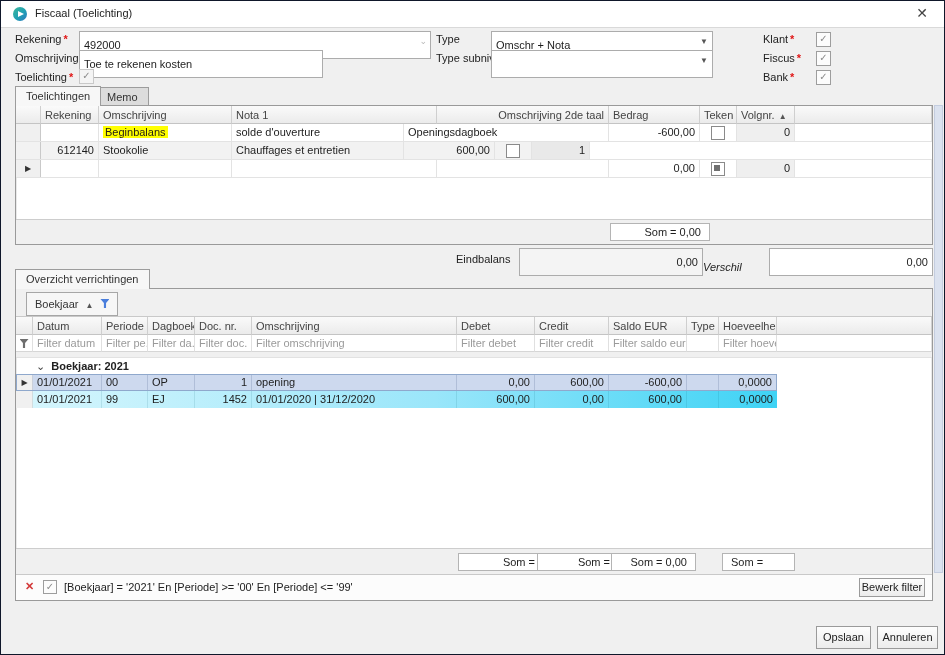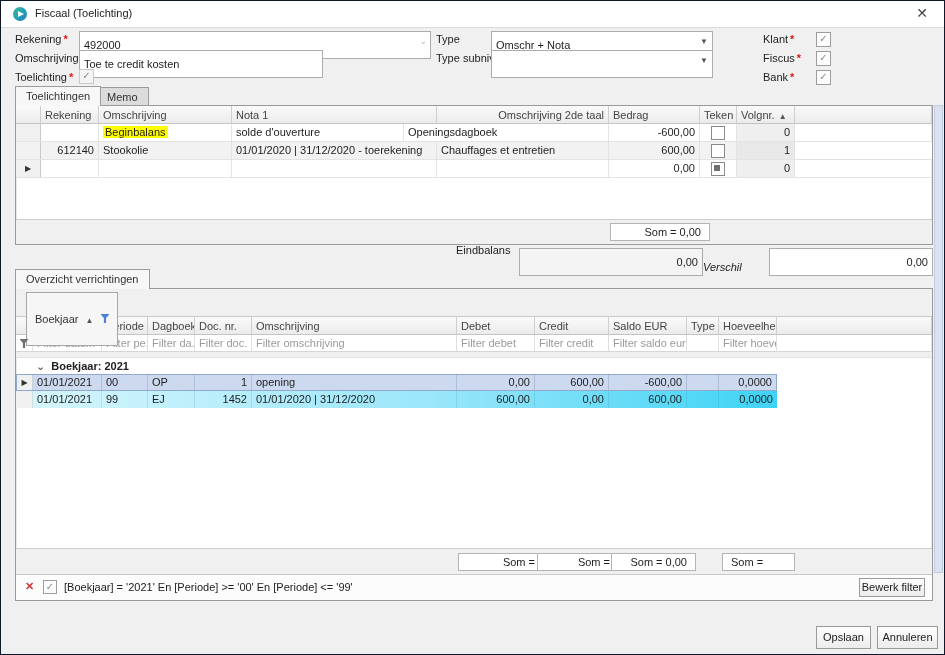--- a/index.html
+++ b/index.html
@@ -36,21 +36,21 @@
   .rowline{border-bottom:1px solid #e3e3e3;justify-content:space-between;}
   .hl-yellow{background:#ffff00;color:#262014;padding:0 2px;}
   .mini-cb{width:12px;height:12px;background:#fff;border:1px solid #8a8a8a;display:inline-block;margin-top:2px;position:relative;}
   .mini-cb.ind:after{content:"";position:absolute;left:2px;top:2px;width:6px;height:6px;background:#6f6f6f;}
   .sum-strip{position:absolute;left:0;right:0;background:#f0f0f0;border-top:1px solid #cdcdcd;}
   .sum-box{position:absolute;background:#fff;border:1px solid #b4b4b4;height:16px;line-height:16px;text-align:right;padding:0 8px;}
   .sort-asc{font-size:8px;color:#555;margin-left:4px;}
   .funnel{display:inline-block;width:9px;height:9px;background:#4a7edc;clip-path:polygon(0 0,100% 0,62% 45%,62% 100%,38% 100%,38% 45%);}
   .funnel.dark{background:#6e6e6e;}
   .filter-row .gc{color:#9a9a9a;background:#fff;border-right:1px solid #e0e0e0;border-bottom:1px solid #d6d6d6;}
-  .group-chip{position:absolute;border:1px solid #a6a6a6;background:#f6f6f6;height:20px;line-height:20px;padding:16px 8px;color:#333;}
+  .group-chip{position:absolute;border:1px solid #a6a6a6;background:#f6f6f6;height:20px;line-height:20px;padding:1px 8px;color:#333;}
   .sel-row .gc{background:#cdd9ee;border-right:1px solid rgba(90,110,150,.25);}
   .cyan-row{background:linear-gradient(to right,#d7f6fd 0%,#9ae6fa 55%,#3ed3f5 100%);}
   .cyan-row .gc{background:transparent;border-right:1px solid rgba(0,90,110,.12);}
   .btn{position:absolute;background:linear-gradient(#fdfdfd,#ececec);border:1px solid #9a9a9a;text-align:center;color:#222;cursor:pointer;}
   .red-x{color:#d33a3a;font-weight:bold;}
   .scroll-strip{position:absolute;background:#dbe2ef;border:1px solid #c4cddf;}
 </style>
 </head>
 <body>
 
@@ -65,21 +65,21 @@
   <div class="lbl abs" style="left:14px;top:32px;"><span>Rekening</span><span class="req">*</span></div>
   <div class="field" style="left:78px;top:30px;width:342px;"><span>492000</span><span class="combo-arrow">⌄</span></div>
 
   <div class="lbl abs" style="left:435px;top:32px;">Type</div>
   <div class="field" style="left:490px;top:30px;width:212px;"><span>Omschr + Nota</span><span class="dd-arrow">▼</span></div>
 
   <div class="lbl abs" style="left:762px;top:32px;"><span>Klant</span><span class="req">*</span></div>
   <div class="cb" style="left:815px;top:31px;">✓</div>
 
   <div class="lbl abs" style="left:14px;top:51px;">Omschrijving</div>
-  <div class="field" style="left:78px;top:49px;width:234px;">Toe te credit kosten</div>
+  <div class="field" style="left:78px;top:49px;width:234px;">Toe te rekenen kosten</div>
 
   <div class="lbl abs" style="left:435px;top:51px;">Type subniveau</div>
   <div class="field" style="left:490px;top:49px;width:212px;"><span></span><span class="dd-arrow">▼</span></div>
 
   <div class="lbl abs" style="left:762px;top:51px;"><span>Fiscus</span><span class="req">*</span></div>
   <div class="cb" style="left:815px;top:50px;">✓</div>
 
   <div class="lbl abs" style="left:14px;top:70px;"><span>Toelichting</span><span class="req">*</span></div>
   <div class="cb noborder" style="left:78px;top:68px;">✓</div>
 
@@ -112,21 +112,20 @@
       <div class="gc num" style="width:91px;">-600,00</div>
       <div class="gc" style="width:37px;text-align:center;"><span class="mini-cb"></span></div>
       <div class="gc num graycell" style="width:58px;">0</div>
       <div class="gc fill"></div>
     </div>
 
     <div class="g-row rowline altrow">
       <div class="gc gut" style="width:25px;"></div>
       <div class="gc num" style="width:58px;">612140</div>
       <div class="gc" style="width:133px;">Stookolie</div>
-      <div class="gc" style="width:205px;">01/01/2020 | 31/12/2020 - toerekening</div>
       <div class="gc" style="width:172px;">Chauffages et entretien</div>
       <div class="gc num" style="width:91px;">600,00</div>
       <div class="gc" style="width:37px;text-align:center;"><span class="mini-cb"></span></div>
       <div class="gc num graycell" style="width:58px;">1</div>
       <div class="gc fill" style="background:#fff;"></div>
     </div>
 
     <div class="g-row rowline">
       <div class="gc gut" style="width:25px;font-size:8px;color:#333;line-height:17px;">▶</div>
       <div class="gc num" style="width:58px;"></div>
@@ -137,21 +136,21 @@
       <div class="gc" style="width:37px;text-align:center;"><span class="mini-cb ind"></span></div>
       <div class="gc num graycell" style="width:58px;">0</div>
       <div class="gc fill"></div>
     </div>
 
     <div class="sum-strip" style="bottom:0;height:24px;">
       <div class="sum-box" style="left:594px;top:3px;width:82px;">Som = 0,00</div>
     </div>
   </div>
 
-  <div class="lbl abs" style="left:455px;top:243px;text-align:right;">Eindbalans</div>
+  <div class="lbl abs" style="left:455px;top:252px;text-align:right;">Eindbalans</div>
   <div class="field num" style="left:518px;top:247px;width:174px;background:#f4f4f4;text-align:right;">0,00</div>
   <div class="lbl abs" style="left:702px;top:260px;font-style:italic;">Verschil</div>
   <div class="field num" style="left:768px;top:247px;width:154px;text-align:right;">0,00</div>
 
   <div class="tab active" style="left:14px;top:268px;">Overzicht verrichtingen</div>
 
   <div class="panel" style="left:14px;top:287px;width:916px;height:311px;">
 
     <div style="position:relative;height:27px;background:#f0f0f0;border-bottom:1px solid #c9c9c9;">
       <div class="group-chip" style="left:10px;top:3px;">

